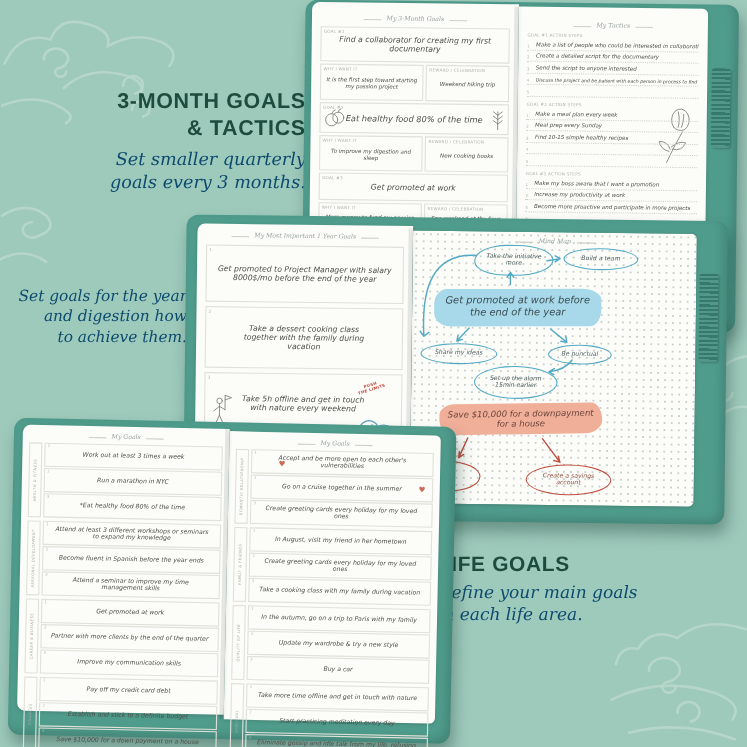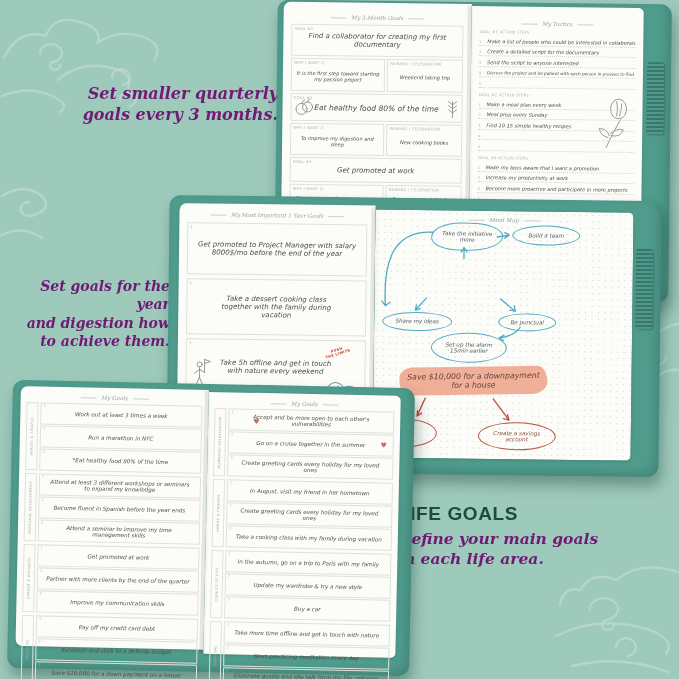--- a/index.html
+++ b/index.html
@@ -5,22 +5,22 @@
   html,body{margin:0;padding:0;}
   body{width:679px;height:679px;overflow:hidden;position:relative;
        background:#9ecabc;font-family:"DejaVu Sans",sans-serif;}
   
   .ornament{position:absolute;z-index:0;}
   .ornament path{fill:none;stroke:#b9d8cb;stroke-width:2.4;stroke-linecap:round;opacity:.85;}
   
   .caption{position:absolute;z-index:1;}
   .cap-title{font-family:"Liberation Sans",sans-serif;font-weight:600;color:#1d4b3e;
              letter-spacing:.6px;line-height:1.3;}
-  .cap-sub{font-family:"DejaVu Serif",serif;font-style:italic;font-weight:700;
-           color:#701a75;line-height:1.32;}
+  .cap-sub{font-family:"DejaVu Serif",serif;font-style:italic;font-weight:400;
+           color:#0c4a6e;line-height:1.32;}
   .t-right{text-align:right;} .t-left{text-align:left;}
   
   .spread{position:absolute;}
   .cover{position:absolute;inset:0;background:#4f9c8c;border-radius:11px;
          box-shadow:3px 9px 14px rgba(22,58,48,.38), inset -4px -4px 8px rgba(0,0,0,.14);}
   .band{position:absolute;width:17px;border-radius:3px;z-index:5;
         background:repeating-linear-gradient(180deg,#35796c 0 2px,#53978a 2px 4px);
         box-shadow:1px 1px 2px rgba(0,0,0,.25);}
   .page{position:absolute;background:#fcfcf9;box-shadow:0 1px 3px rgba(40,60,50,.25);}
   .spine{position:absolute;width:7px;background:linear-gradient(90deg,rgba(0,0,0,.10),rgba(0,0,0,0));z-index:4;}
@@ -99,27 +99,31 @@
 </svg>
 <svg class="ornament" style="left:520px;top:550px" width="159" height="129" viewBox="0 0 159 129">
   <path d="M158,22 Q120,10 96,30 Q72,20 60,40 Q44,36 40,54"></path>
   <path d="M70,60 a14,11 0 1 1 16,10 a6,5 0 1 0 8,4"></path>
   <path d="M36,86 Q80,64 130,80 Q156,90 146,104"></path>
   <path d="M96,98 a10,9 0 1 1 12,8"></path>
   <path d="M52,116 Q100,104 148,122"></path>
 </svg>
 
 <div class="caption t-right" style="left:30px;top:80px;width:248px;">
+  <div class="cap-title" style="font-size:19.5px;">
+    <div>3-MONTH GOALS</div>
+    <div>&amp; TACTICS</div>
+  </div>
   <div class="cap-sub" style="font-size:16px;margin-top:3px;">
     <div>Set smaller quarterly</div>
     <div>goals every 3 months.</div>
   </div>
 </div>
 <div class="caption t-right" style="left:2px;top:258px;width:168px;">
-  <div class="cap-sub" style="font-size:14px;margin-top:19px;">
+  <div class="cap-sub" style="font-size:14px;margin-top:3px;">
     <div>Set goals for the year</div>
     <div>and digestion how</div>
     <div>to achieve them.</div>
   </div>
 </div>
 <div class="caption t-left" style="left:398px;top:502px;width:245px;">
   <div class="cap-title" style="font-size:19px;">LIFE GOALS</div>
   <div class="cap-sub" style="font-size:15.5px;margin-top:2px;">
     <div>Define your main goals</div>
     <div>in each life area.</div>
@@ -352,20 +356,23 @@
       <path class="red" d="M52,188 L44,206 M44,206 l.5,-5.5 M44,206 l4.5,-3"></path>
       <path class="red" d="M120,188 L136,209 M136,209 l-1.5,-5.5 M136,209 l-5.5,-1.5"></path>
     </svg>
 
     <div class="node" style="left:56px;top:12px;width:62px;height:24px;border-radius:48% 52% 55% 45%/60% 55% 60% 50%;">
       <span>Take the initiative more</span>
     </div>
     <div class="node" style="left:137px;top:14px;width:58px;height:16px;">
       <span>Build a team</span>
     </div>
+    <div class="hl blue" style="left:20px;top:52px;width:144px;height:34px;padding:0 4px;">
+      <span>Get promoted at work before the end of the year</span>
+    </div>
     <div class="node" style="left:8px;top:102px;width:60px;height:15px;">
       <span>Share my ideas</span>
     </div>
     <div class="node" style="left:124px;top:102px;width:48px;height:14px;">
       <span>Be punctual</span>
     </div>
     <div class="node" style="left:57px;top:122px;width:66px;height:26px;">
       <span>Set up the alarm 15min earlier</span>
     </div>
     <div class="hl salmon" style="left:26px;top:156px;width:140px;height:28px;padding:0 4px;">

